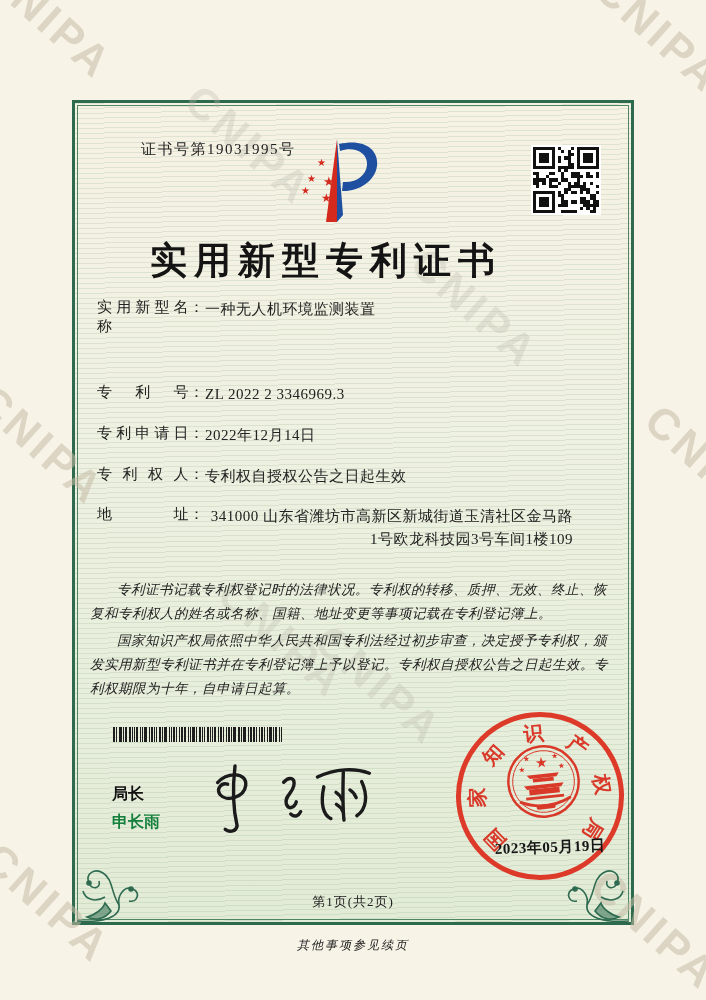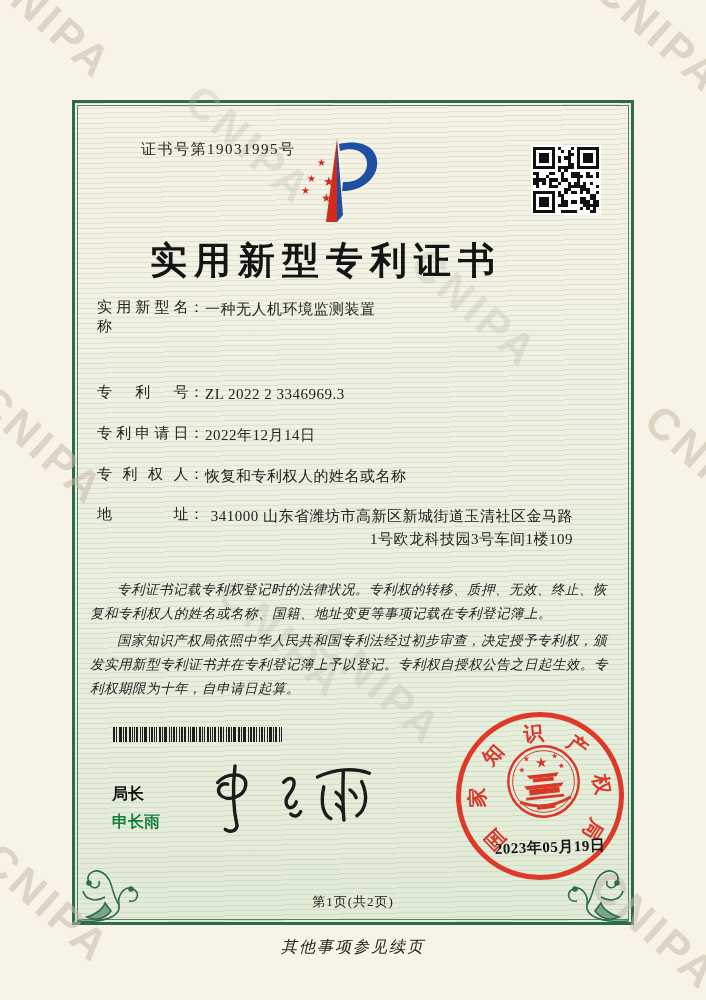--- a/index.html
+++ b/index.html
@@ -53,21 +53,21 @@
   .seal .sc:nth-of-type(3){transform:rotate(-42.7deg) translateY(-63px);}
   .seal .sc:nth-of-type(4){transform:rotate(0deg) translateY(-63px);}
   .seal .sc:nth-of-type(5){transform:rotate(42.7deg) translateY(-63px);}
   .seal .sc:nth-of-type(6){transform:rotate(85.3deg) translateY(-63px);}
   .seal .sc:nth-of-type(7){transform:rotate(128deg) translateY(-63px);}
   .emblem{position:absolute;left:46px;top:22px;}
   .seal-date{left:468px;top:838px;width:164px;text-align:center;font-weight:700;font-size:15px;
         color:#161616;transform:rotate(-2deg);letter-spacing:.5px;}
 
   .page-no{left:72px;top:893px;width:562px;text-align:center;font-size:13px;color:#222;letter-spacing:1px;}
-  .note{left:72px;top:937px;width:562px;text-align:center;font-size:16px;font-style:italic;
+  .note{left:72px;top:937px;width:562px;text-align:center;font-size:12px;font-style:italic;
         color:#222;letter-spacing:2px;}
 
   .qr{left:531px;top:145px;background:#fff;padding:2px;}
   .logo{left:293px;top:136px;}
 </style>
 </head>
 <body>
 
 <div class="page">
 
@@ -236,21 +236,21 @@
     <div class="row" style="top:298px">
       <span class="flabel">实用新型名称</span><span class="fcolon">：</span><span class="fvalue">一种无人机环境监测装置</span>
     </div>
     <div class="row" style="top:383px">
       <span class="flabel">专利号</span><span class="fcolon">：</span><span class="fvalue">ZL 2022 2 3346969.3</span>
     </div>
     <div class="row" style="top:424px">
       <span class="flabel">专利申请日</span><span class="fcolon">：</span><span class="fvalue">2022年12月14日</span>
     </div>
     <div class="row" style="top:465px">
-      <span class="flabel">专利权人</span><span class="fcolon">：</span><span class="fvalue">恢复和专利权人的姓名或名称</span>
+      <span class="flabel">专利权人</span><span class="fcolon">：</span><span class="fvalue">专利权自授权公告之日起生效</span>
     </div>
     <div class="row" style="top:505px">
       <span class="flabel">地址</span><span class="fcolon">：</span><span class="fvalue">341000 山东省潍坊市高新区新城街道玉清社区金马路1号欧龙科技园3号车间1楼109</span>
     </div>
 
     <div class="paras">
       <p>专利证书记载专利权登记时的法律状况。专利权的转移、质押、无效、终止、恢复和专利权人的姓名或名称、国籍、地址变更等事项记载在专利登记簿上。</p>
       <p>国家知识产权局依照中华人民共和国专利法经过初步审查，决定授予专利权，颁发实用新型专利证书并在专利登记簿上予以登记。专利权自授权公告之日起生效。专利权期限为十年，自申请日起算。</p>
     </div>
 

